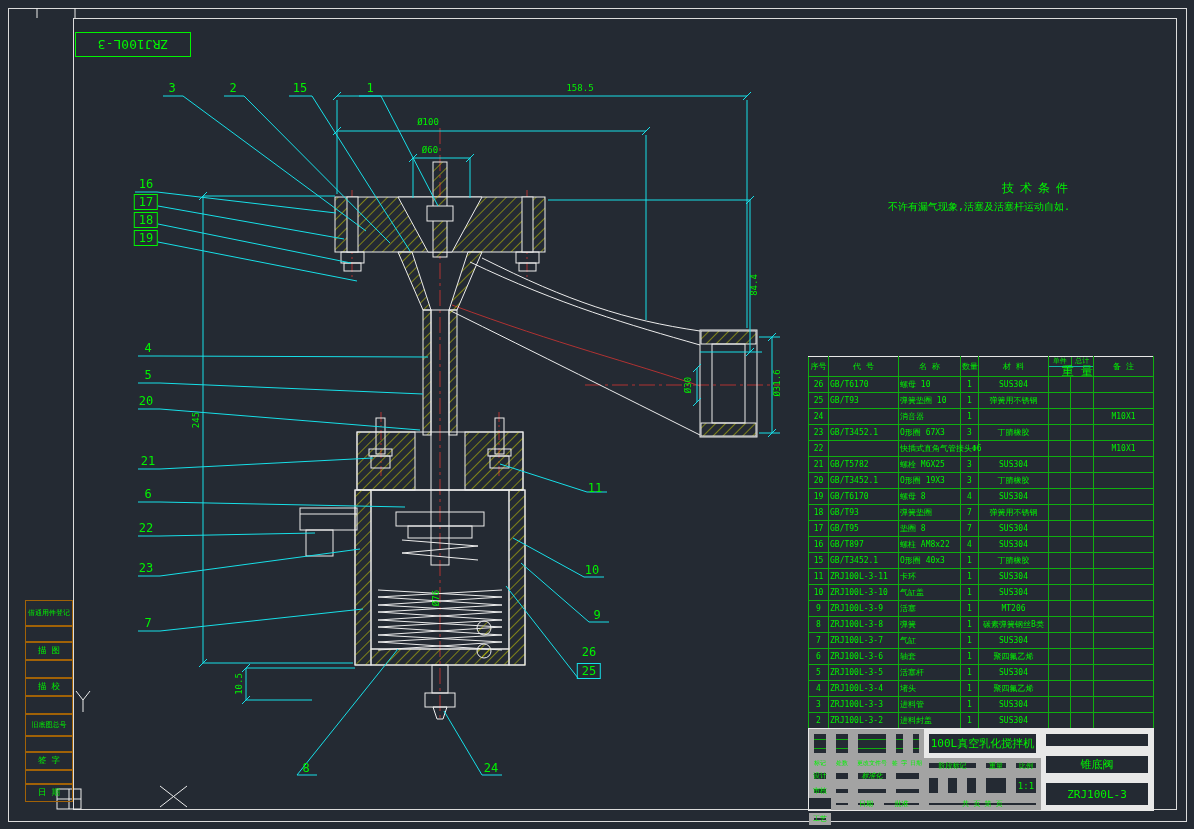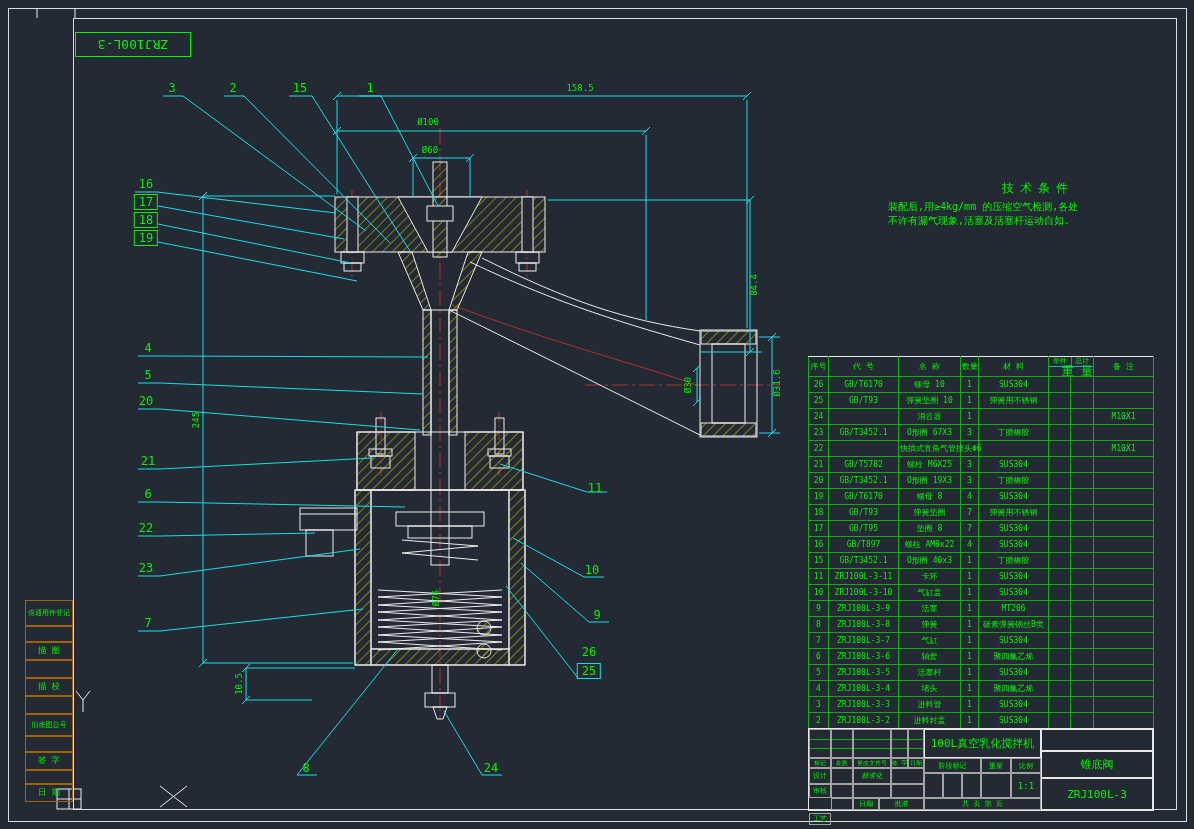--- a/index.html
+++ b/index.html
@@ -27,48 +27,47 @@
   #sheetlabel{left:75px;top:32px;width:114px;height:23px;border:1px solid #00f400;
               color:#00f400;transform:rotate(180deg);text-align:center;
               font-size:13px;line-height:23px;z-index:5;}
   
   #bom{position:absolute;left:808px;top:356px;border-collapse:collapse;table-layout:fixed;
        width:345px;font-size:8px;color:#00f400;z-index:4;}
   #bom th,#bom td{border:1px solid #0fae0f;padding:0 1px;height:15px;line-height:1;
        white-space:nowrap;font-weight:normal;vertical-align:middle;}
   #bom thead th{height:19px;border-top:1px solid #e8e8e8;}
   #bom .c0,#bom .c3,#bom .c4,#bom .c5,#bom .c6,#bom .c7{text-align:center;}
-  #bom .c1,#bom .c2{text-align:center;}
+  #bom .c1,#bom .c2{text-align:left;}
   #bom .wcell{padding:0;}
   .wtop{display:flex;border-bottom:1px solid #14b8a6;height:9px;line-height:9px;}
   .wtop span{flex:1;text-align:center;font-size:7px;}
   .wtop span:first-child{border-right:1px solid #0fae0f;}
   .wbot{text-align:right;font-size:12px;height:9px;line-height:9px;}
   
   #titleblock{left:808px;top:728px;width:344px;height:81px;border:1px solid #e8e8e8;z-index:4;}
   .tb-cell{position:absolute;display:flex;align-items:center;justify-content:center;
-           color:#00f400;border:1px solid #a3a3a3;box-sizing:border-box;white-space:nowrap;}
+           color:#00f400;border:5px solid #a3a3a3;box-sizing:border-box;white-space:nowrap;}
   .tb-cell.white{border-color:#e8e8e8;}
   .tb-hline{position:absolute;left:0;width:115px;height:0;border-top:1px solid #0fae0f;}
   
   .lm-cell{position:absolute;left:25px;width:48px;border:1px solid #a16207;box-sizing:border-box;
            color:#00f400;display:flex;align-items:center;justify-content:center;
            white-space:nowrap;z-index:4;}
 </style>
 </head>
 <body>
 
 <div class="abs" id="sheet-outer"></div>
 <div class="abs" id="sheet-inner"></div>
 
 <div class="abs" id="sheetlabel">ZRJ100L-3</div>
 
 <div class="abs" id="technotes">
   <div class="tn-title">技术条件</div>
-  <div class="tn-line">装配后,用≥4kg/mm 的压缩空气检测,各处</div>
   <div class="tn-line">不许有漏气现象,活塞及活塞杆运动自如.</div>
 </div>
 
 <svg id="draw" class="abs" width="1194" height="829" viewBox="0 0 1194 829">
   <defs>
     <pattern id="h1" width="7" height="7" patternUnits="userSpaceOnUse" patternTransform="rotate(45)">
       <path d="M0,0 L0,7" stroke="#d8d800" stroke-width="1"></path>
     </pattern>
   </defs>
 

